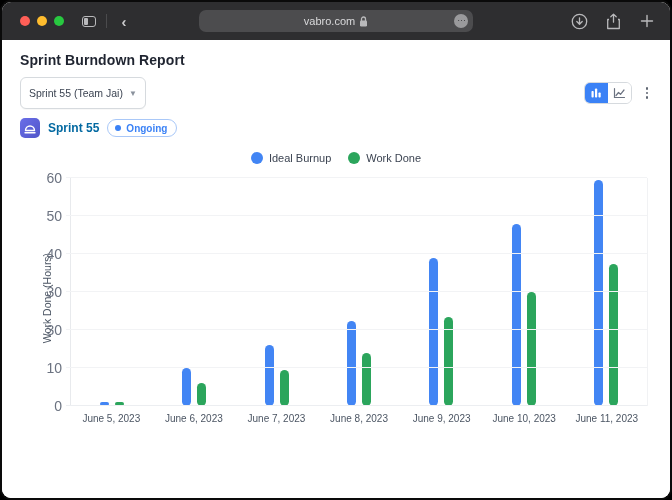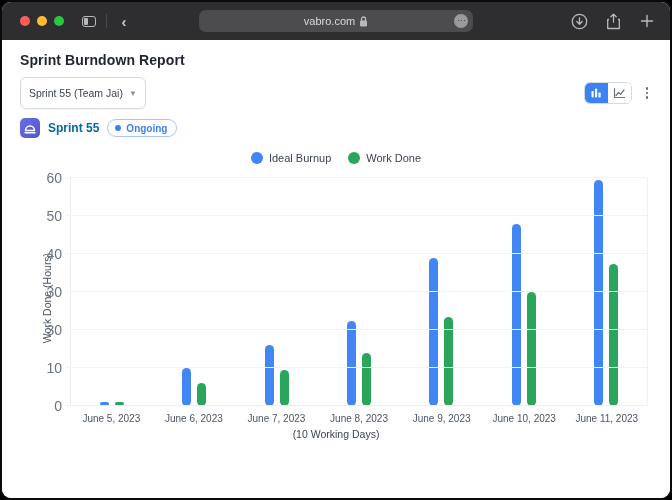--- a/index.html
+++ b/index.html
@@ -224,15 +224,14 @@
     <div class="xlabels">
         <div class="xlabel">June 5, 2023</div>
         <div class="xlabel">June 6, 2023</div>
         <div class="xlabel">June 7, 2023</div>
         <div class="xlabel">June 8, 2023</div>
         <div class="xlabel">June 9, 2023</div>
         <div class="xlabel">June 10, 2023</div>
         <div class="xlabel">June 11, 2023</div>
       </div>
 
-    <div class="caption2">(10 Working Days)</div>
   </div>
 </div>
 
 </body></html>

